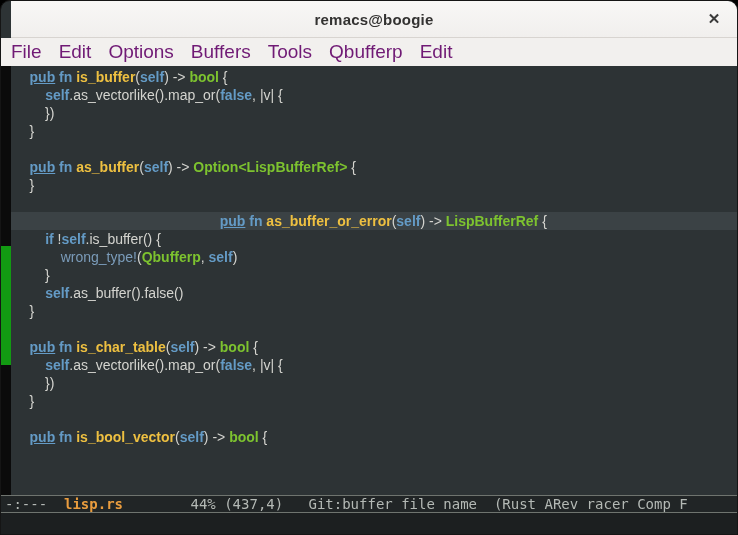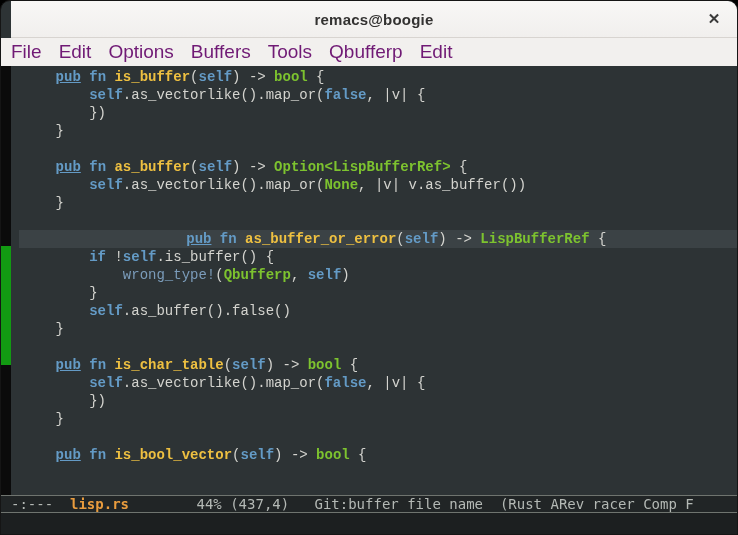--- a/index.html
+++ b/index.html
@@ -14,33 +14,33 @@
              justify-content:center;font-size:15px;font-weight:bold;color:#3a3a3a;cursor:pointer;border-radius:13px;}
   
   .menubar{height:28px;flex:0 0 28px;background:#f2f0ee;display:flex;align-items:center;gap:17px;
            padding-left:10px;font-size:19px;color:#701a75;}
   .menu-item{cursor:pointer;white-space:nowrap;}
   
   .body{flex:1 1 auto;display:flex;min-height:0;}
   .scrollbar{width:10px;flex:0 0 10px;background:#0b0b0b;position:relative;}
   .scroll-thumb{position:absolute;left:0;width:10px;top:180px;height:119px;background:var(--thumb-green);}
   .code-area{flex:1 1 auto;overflow:hidden;padding-top:2px;
-             font-family:Liberation Mono, monospace;font-size:14px;line-height:18px;color:var(--code-text);padding-left:8px;}
+             font-family:Liberation Sans, sans-serif;font-size:14px;line-height:18px;color:var(--code-text);}
   .code-line{height:18px;white-space:pre;padding-left:3px;}
   .code-line.hl{background:var(--hl-line);text-align:center;}
   .tok-d{color:var(--code-text);}
   .tok-k{color:var(--keyword);font-weight:bold;}
   .tok-kp{color:var(--keyword);font-weight:bold;text-decoration:underline;}
   .tok-f{color:var(--func);font-weight:bold;}
   .tok-t{color:var(--type);font-weight:bold;}
   .tok-m{color:var(--macro);margin-top:27px;}
   
   .modeline{height:16px;flex:0 0 16px;background:#212526;border-top:1px solid #6f746f;border-bottom:1px solid #6f746f;
             font-family:"DejaVu Sans Mono",monospace;font-size:14px;line-height:16px;white-space:pre;
-            overflow:hidden;padding-left:10px;color:#b4b9b5;}
+            overflow:hidden;padding-left:4px;color:#b4b9b5;}
   .ml-dim{color:#b4b9b5;}
   .ml-file{color:var(--file-orange);font-weight:bold;}
   
   .echoarea{height:21px;flex:0 0 21px;background:#1c1f20;font-family:"DejaVu Sans Mono",monospace;
             font-size:14px;line-height:20px;color:#d5d7d2;white-space:pre;overflow:hidden;padding-left:4px;}
 </style>
 </head>
 <body>
 
 <div class="window">
@@ -64,21 +64,20 @@
     <div class="scrollbar">
       <div class="scroll-thumb"></div>
     </div>
     <div class="code-area">
         <div class="code-line"><span class="tok-d">    </span><span class="tok-kp">pub</span><span class="tok-d"> </span><span class="tok-k">fn</span><span class="tok-d"> </span><span class="tok-f">is_buffer</span><span class="tok-d">(</span><span class="tok-k">self</span><span class="tok-d">) -&gt; </span><span class="tok-t">bool</span><span class="tok-d"> {</span></div>
         <div class="code-line"><span class="tok-d">        </span><span class="tok-k">self</span><span class="tok-d">.as_vectorlike().map_or(</span><span class="tok-k">false</span><span class="tok-d">, |v| {</span></div>
         <div class="code-line"><span class="tok-d">        })</span></div>
         <div class="code-line"><span class="tok-d">    }</span></div>
         <div class="code-line"><span class="tok-d"></span></div>
         <div class="code-line"><span class="tok-d">    </span><span class="tok-kp">pub</span><span class="tok-d"> </span><span class="tok-k">fn</span><span class="tok-d"> </span><span class="tok-f">as_buffer</span><span class="tok-d">(</span><span class="tok-k">self</span><span class="tok-d">) -&gt; </span><span class="tok-t">Option&lt;LispBufferRef&gt;</span><span class="tok-d"> {</span></div>
-        <div class="code-line"><span class="tok-d">        </span><span class="tok-k">self</span><span class="tok-d">.as_vectorlike().map_or(</span><span class="tok-t">None</span><span class="tok-d">, |v| v.as_buffer())</span></div>
         <div class="code-line"><span class="tok-d">    }</span></div>
         <div class="code-line"><span class="tok-d"></span></div>
         <div class="code-line hl"><span class="tok-d">    </span><span class="tok-kp">pub</span><span class="tok-d"> </span><span class="tok-k">fn</span><span class="tok-d"> </span><span class="tok-f">as_buffer_or_error</span><span class="tok-d">(</span><span class="tok-k">self</span><span class="tok-d">) -&gt; </span><span class="tok-t">LispBufferRef</span><span class="tok-d"> {</span></div>
         <div class="code-line"><span class="tok-d">        </span><span class="tok-k">if</span><span class="tok-d"> !</span><span class="tok-k">self</span><span class="tok-d">.is_buffer() {</span></div>
         <div class="code-line"><span class="tok-d">            </span><span class="tok-m">wrong_type!</span><span class="tok-d">(</span><span class="tok-t">Qbufferp</span><span class="tok-d">, </span><span class="tok-k">self</span><span class="tok-d">)</span></div>
         <div class="code-line"><span class="tok-d">        }</span></div>
         <div class="code-line"><span class="tok-d">        </span><span class="tok-k">self</span><span class="tok-d">.as_buffer().false()</span></div>
         <div class="code-line"><span class="tok-d">    }</span></div>
         <div class="code-line"><span class="tok-d"></span></div>
         <div class="code-line"><span class="tok-d">    </span><span class="tok-kp">pub</span><span class="tok-d"> </span><span class="tok-k">fn</span><span class="tok-d"> </span><span class="tok-f">is_char_table</span><span class="tok-d">(</span><span class="tok-k">self</span><span class="tok-d">) -&gt; </span><span class="tok-t">bool</span><span class="tok-d"> {</span></div>

